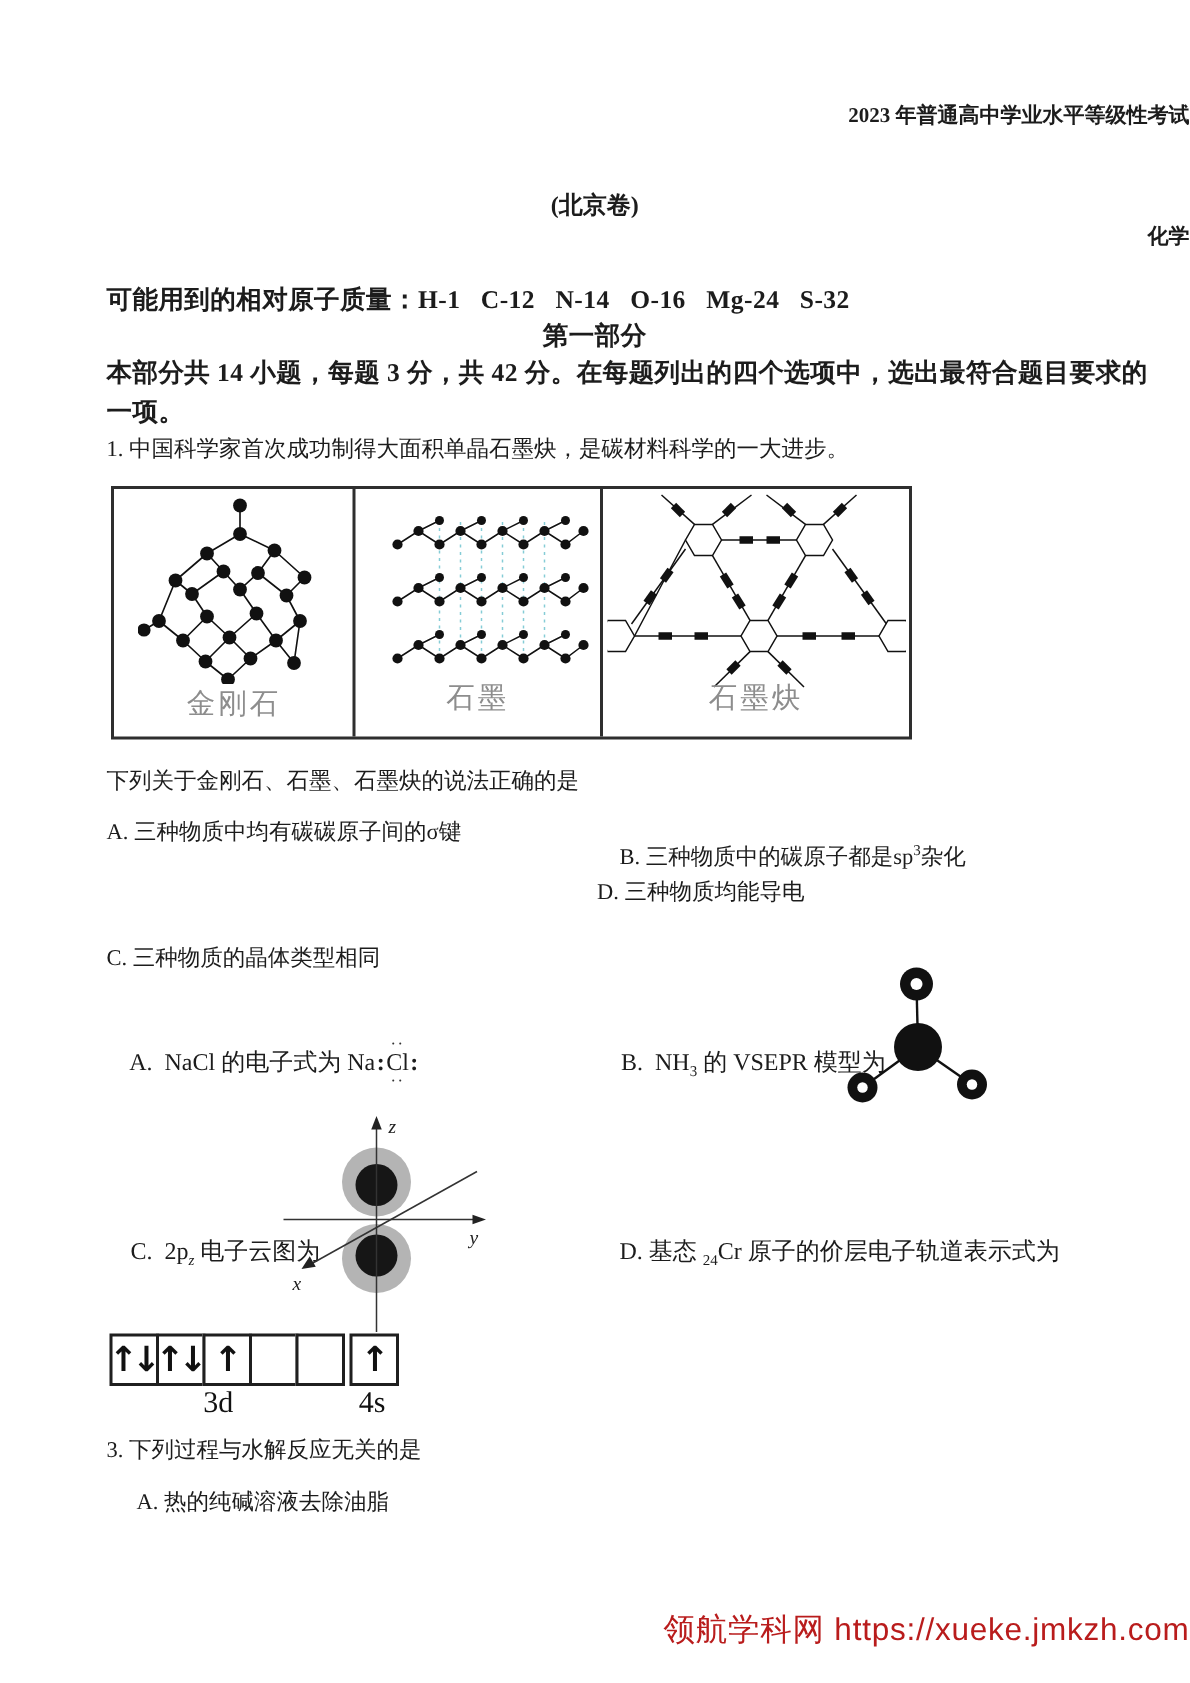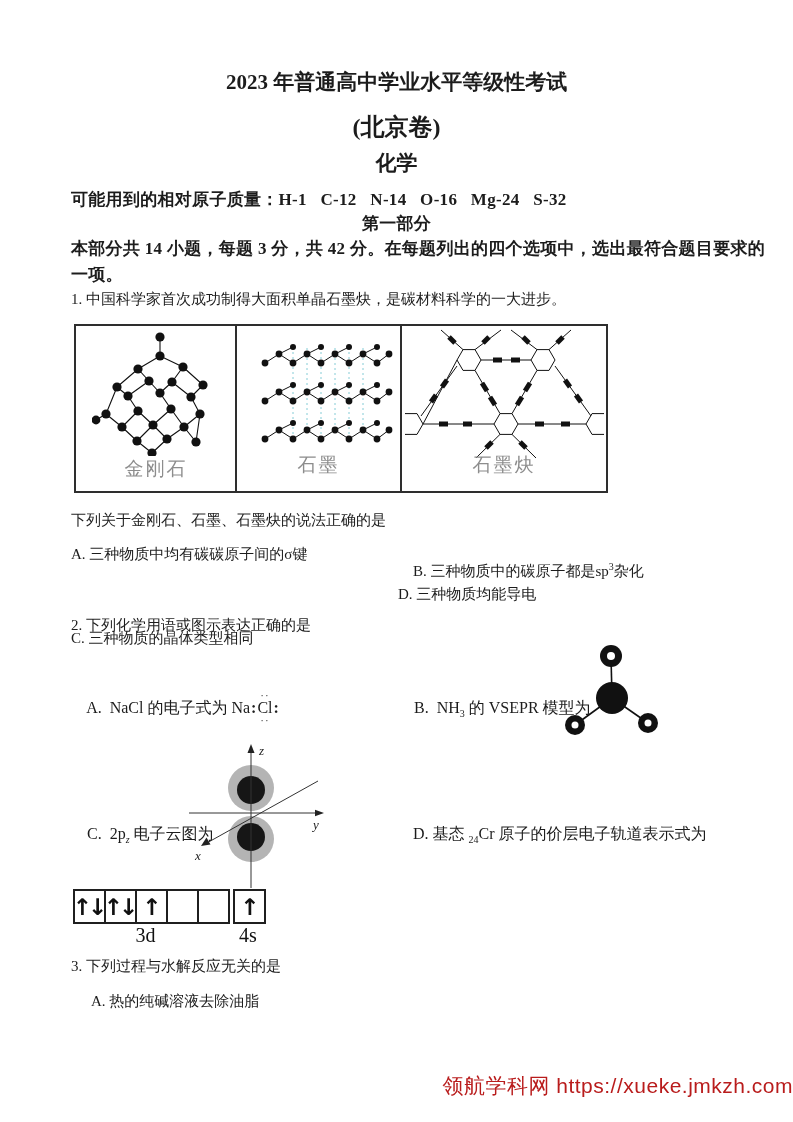--- a/index.html
+++ b/index.html
@@ -1,22 +1,22 @@
 <!DOCTYPE html>
 <html><head>
 <meta charset="utf-8">
 <style>
   html,body{margin:0;padding:0;background:#ffffff;}
   .page{position:relative;width:793px;height:1122px;background:#fff;overflow:hidden;
         font-family:"Liberation Serif","DejaVu Serif",serif;color:#1c1c1c;}
   .abs{position:absolute;}
   .ctr{left:0;width:793px;text-align:center;}
   .b{font-weight:700;}
-  .t21{font-size:21px;}
-  .t20{font-size:24px;}
+  .t21{font-size:14px;text-align:right;}
+  .t20{font-size:16px;margin-top:16px;}
   .t17{font-size:17px;letter-spacing:0.3px;}
   .t15{font-size:15px;}
   .t16{font-size:16px;}
   .nowrap{white-space:pre;}
   sup.s3{font-size:10px;vertical-align:super;line-height:0;}
   sub.sb{font-size:10px;vertical-align:sub;line-height:0;}
   sub.it{font-style:italic;}
   
   .ftable{left:74px;top:324px;width:530px;height:165px;border:2px solid #2e2e2e;background:#fff;}
   .vdiv{position:absolute;top:0;width:2px;height:100%;background:#2e2e2e;}
@@ -216,21 +216,20 @@
   </div>
 
   <div class="abs t15 nowrap" style="left:71px;top:511px;">下列关于金刚石、石墨、石墨炔的说法正确的是</div>
   <div class="abs t15 nowrap" style="left:71px;top:545px;">A. 三种物质中均有碳碳原子间的σ键</div>
   <div class="abs t15 nowrap" style="left:398px;top:545px;">
     <span>B. 三种物质中的碳原子都是sp</span><sup class="s3">3</sup><span>杂化</span>
   </div>
   <div class="abs t15 nowrap" style="left:71px;top:585px;margin-top:44px;">C. 三种物质的晶体类型相同</div>
   <div class="abs t15 nowrap" style="left:398px;top:585px;">D. 三种物质均能导电</div>
 
-  <div class="abs t15 nowrap" style="left:71px;top:616px;">2. 下列化学用语或图示表达正确的是</div>
 
   <div class="abs t16 nowrap" style="left:71px;top:680px;">
     <span>A.  NaCl 的电子式为 Na</span><span class="colon">:</span><span class="cl-group"><span class="dots top">··</span><span>Cl</span><span class="dots bottom">··</span></span><span class="colon">:</span>
   </div>
 
   <div class="abs t16 nowrap" style="left:398px;top:680px;">
     <span>B.  NH</span><sub class="sb">3</sub><span> 的 VSEPR 模型为</span>
   </div>
 
   <svg class="abs" style="left:556px;top:640px;" width="112" height="110" viewBox="0 0 112 110">

